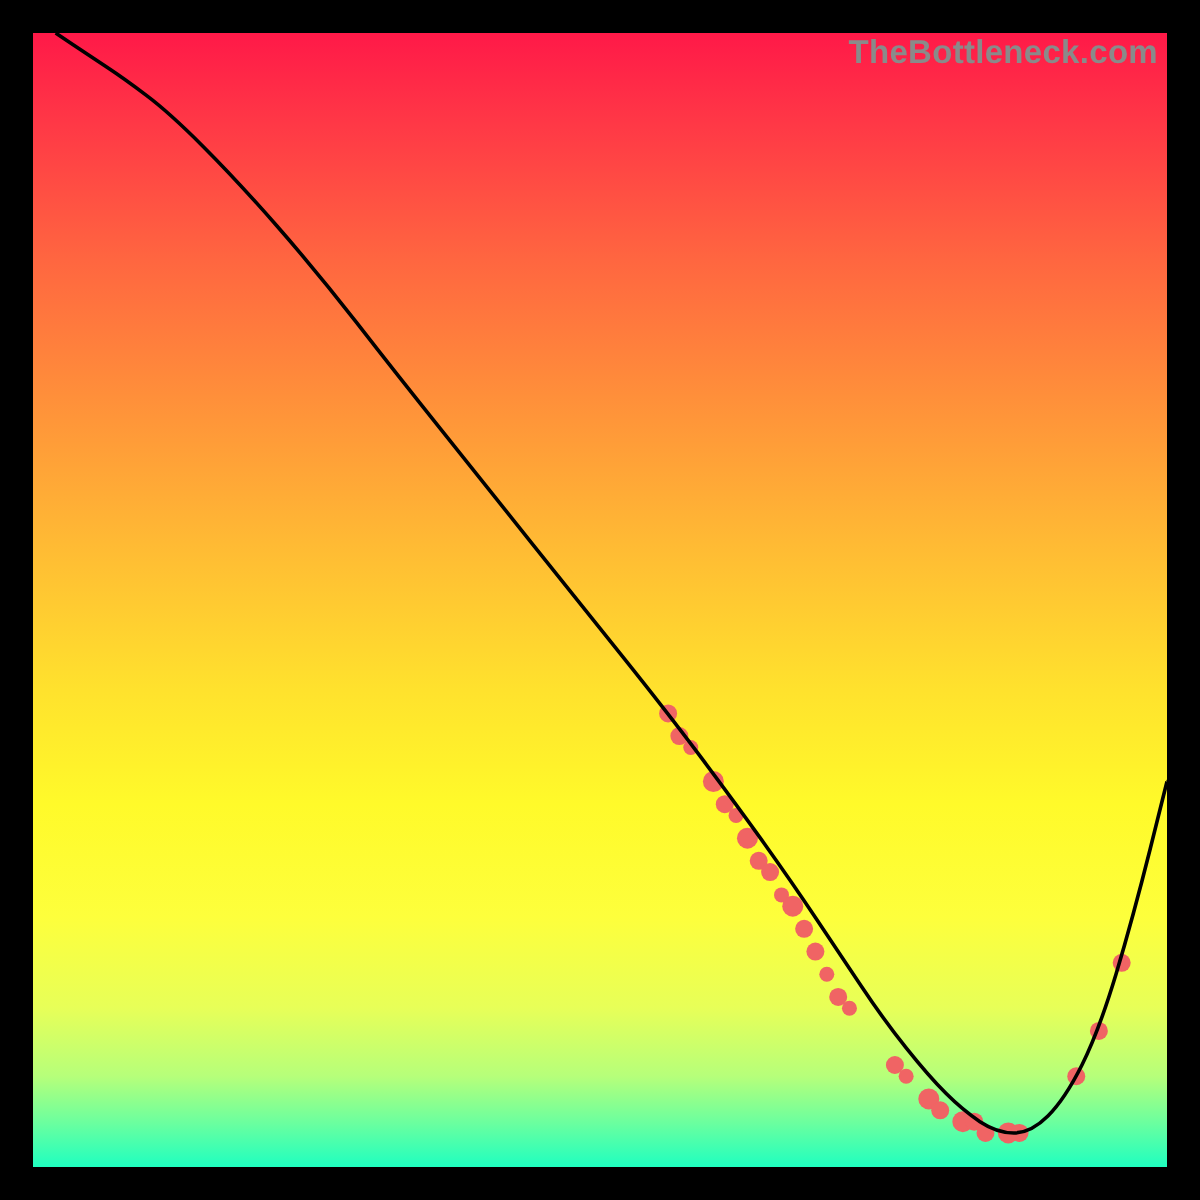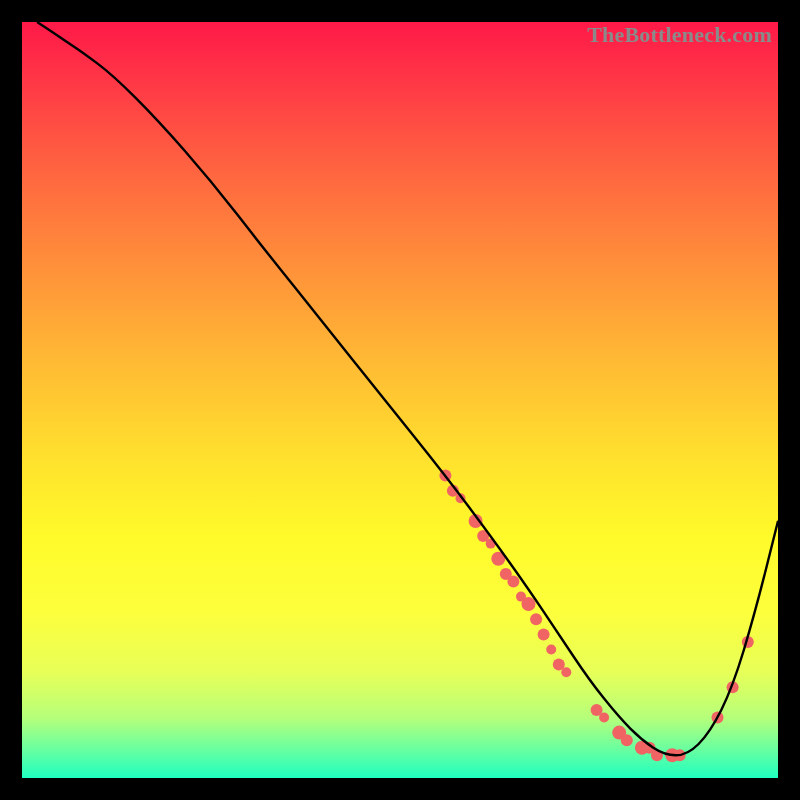--- a/index.html
+++ b/index.html
@@ -8,21 +8,20 @@
     width: 800px;
     height: 800px;
     background: #000000;
     overflow: hidden;
     font-family: Arial, Helvetica, sans-serif;
   }
   .chart-wrap {
     position: relative;
     width: 800px;
     height: 800px;
-    font-family: Liberation Serif, serif;
   }
   .plot-area {
     position: absolute;
     left: 22px;
     top: 22px;
     width: 756px;
     height: 756px;
     background: linear-gradient(to bottom,
       #ff1948 0%,
       #ff3846 8%,

